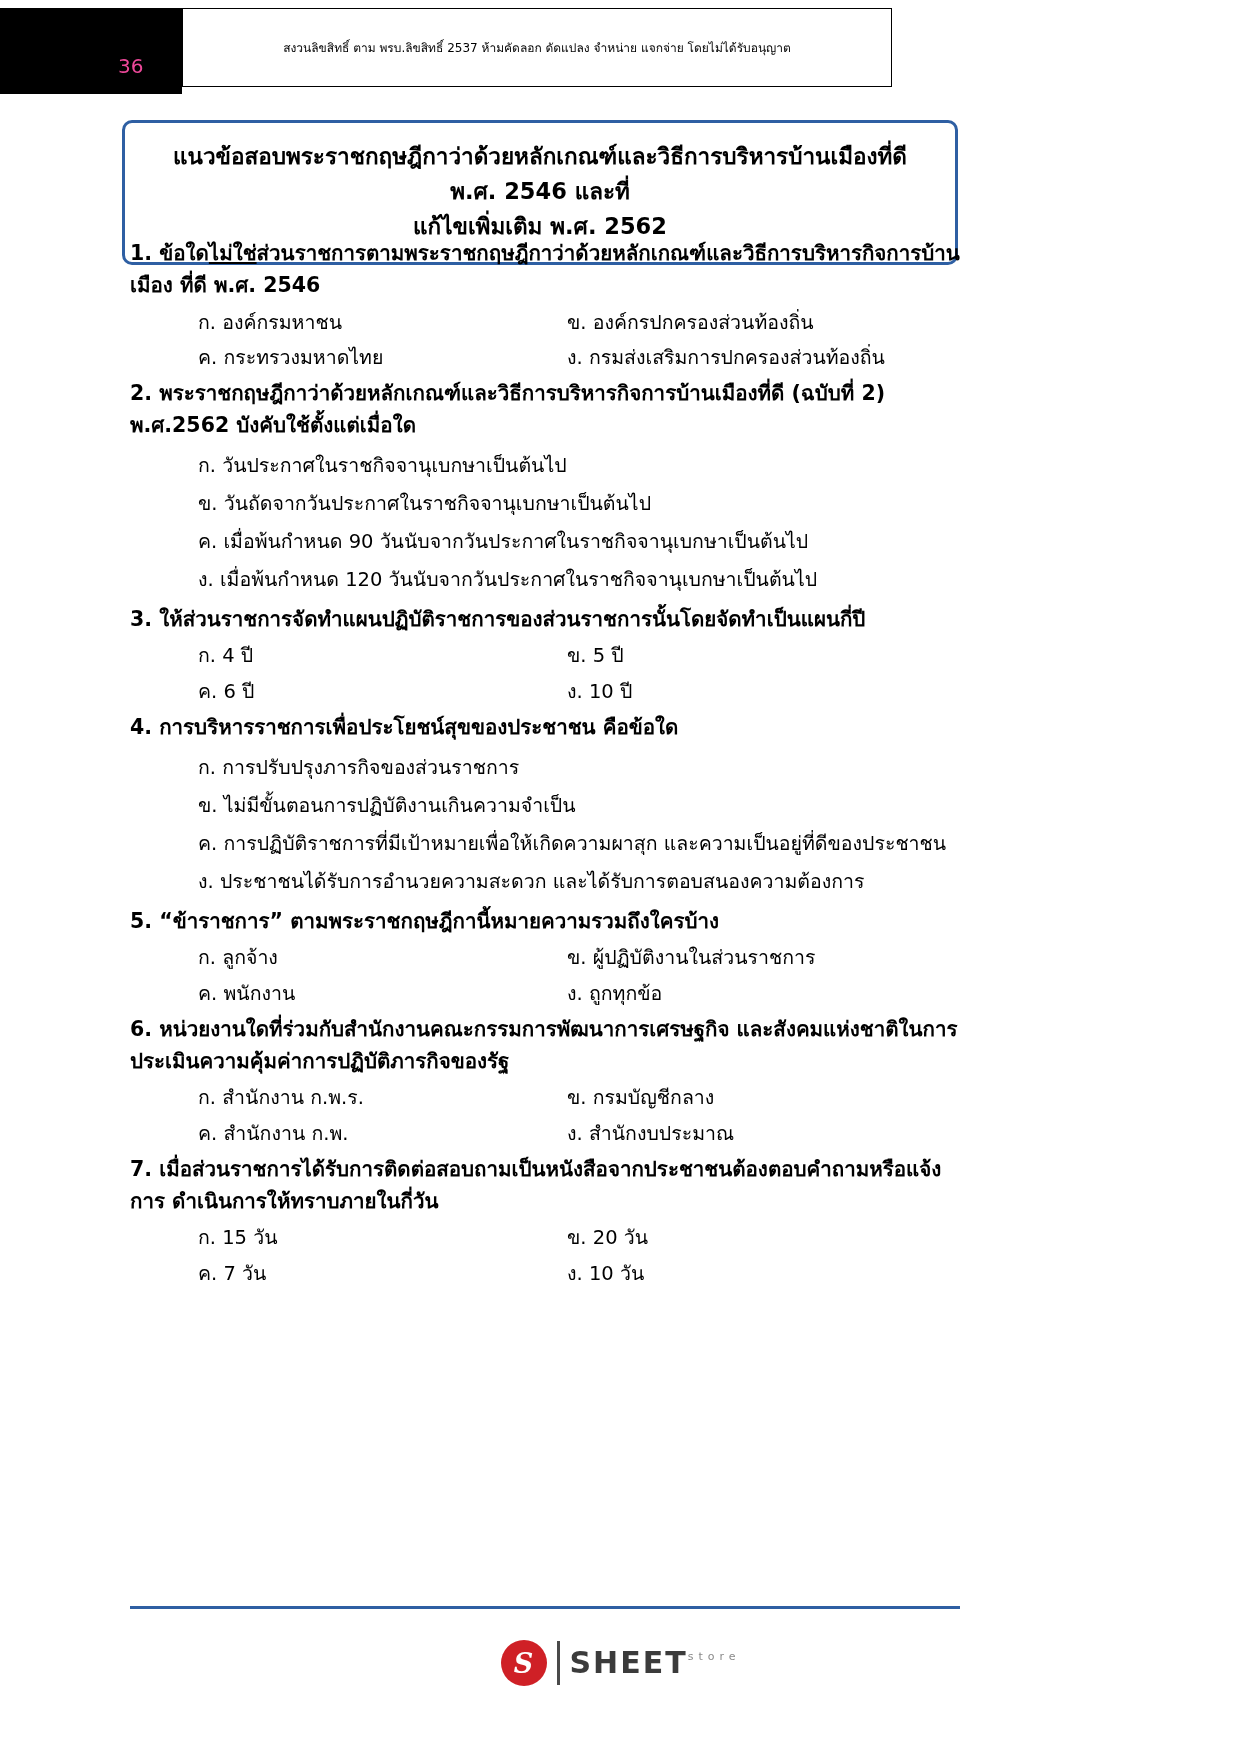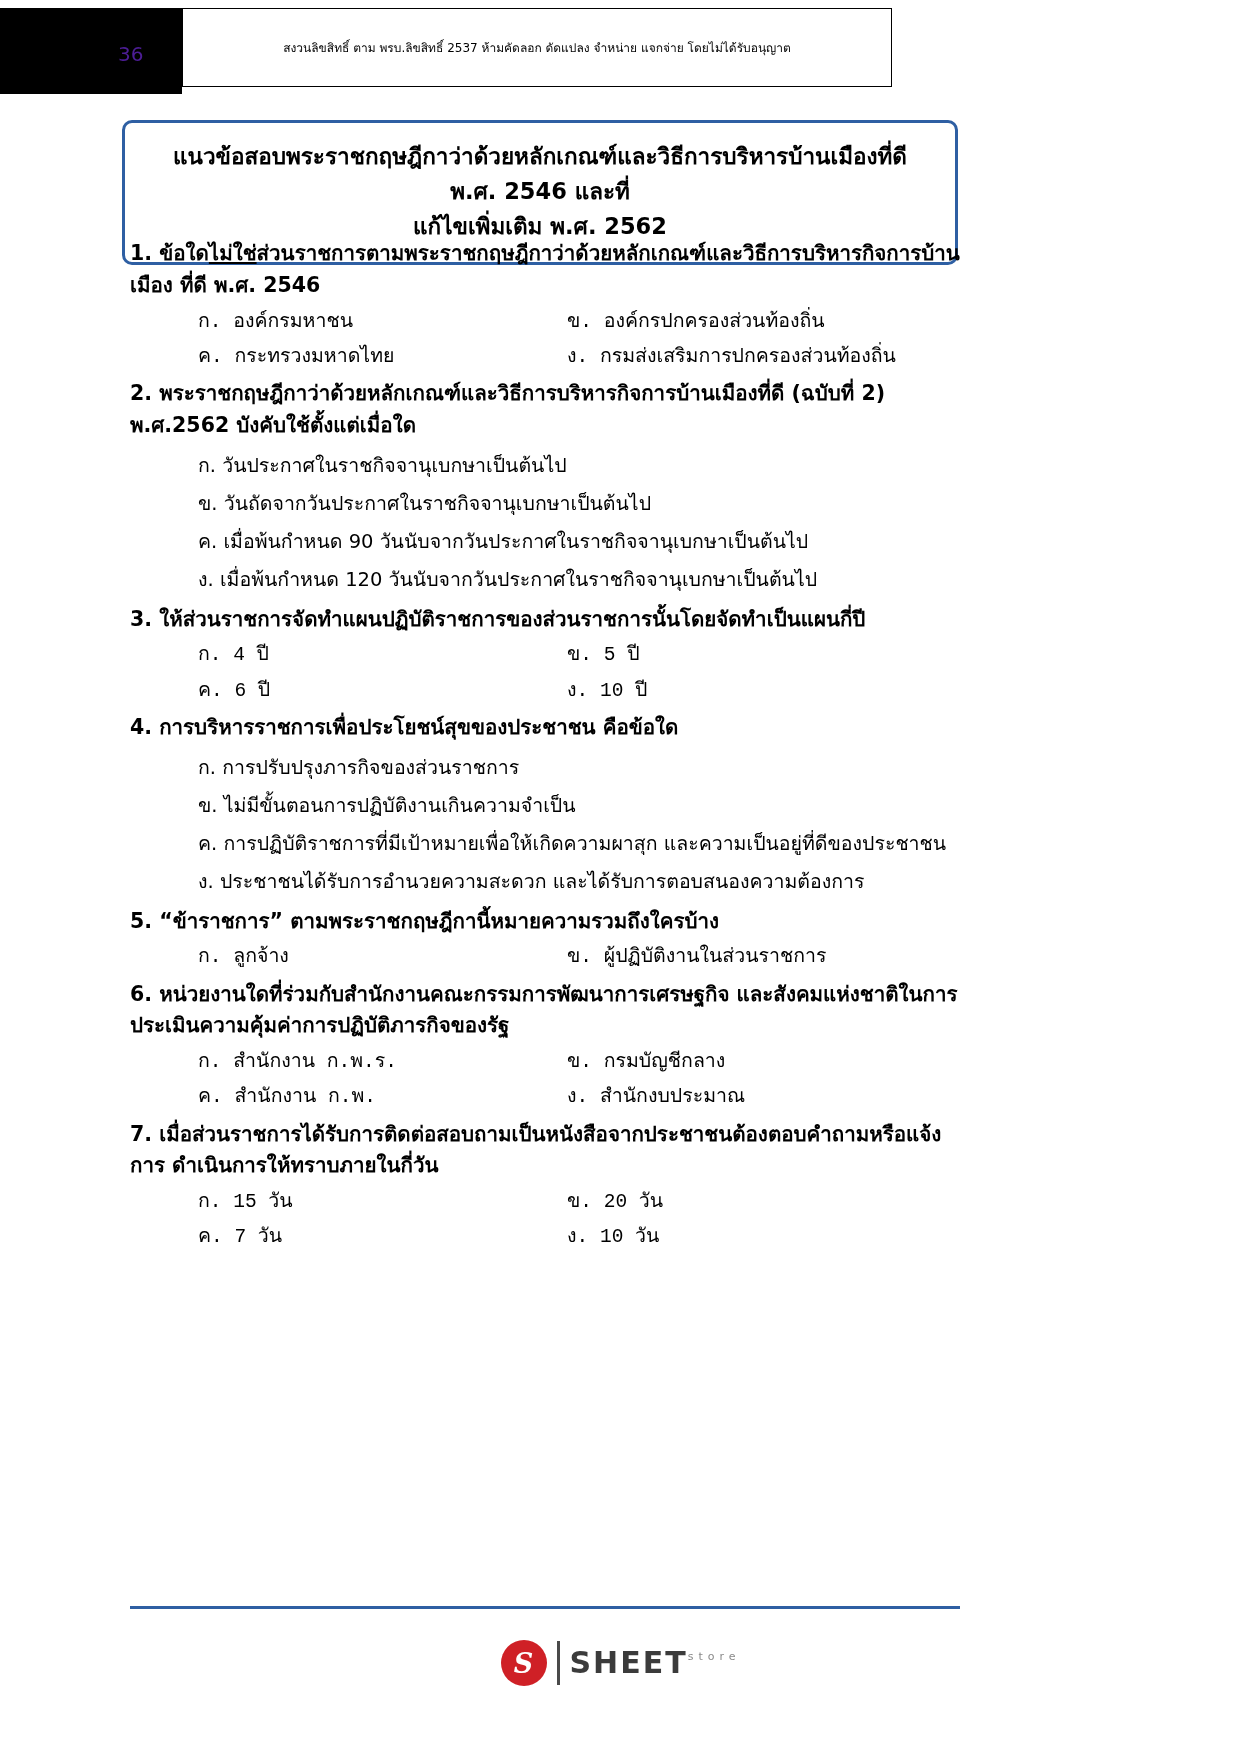--- a/index.html
+++ b/index.html
@@ -25,22 +25,22 @@
     position: absolute;
     left: 0;
     top: 8px;
     width: 182px;
     height: 86px;
     background: #000000;
   }
   .page-number {
     position: absolute;
     left: 118px;
-    top: 44px;
-    color: #4c1d95;
+    top: 56px;
+    color: #ec4899;
     font-size: 20px;
     line-height: 1;
   }
   .copyright-box {
     position: absolute;
     left: 182px;
     top: 8px;
     width: 710px;
     height: 79px;
     border: 1.5px solid #000000;
@@ -95,21 +95,20 @@
     margin-top: 0;
   }
   .question u {
     text-decoration: underline;
   }
 
   
   .choices-2col {
     display: block;
     margin: 2px 0 2px 0;
-    font-family: Liberation Mono, monospace;
   }
   .choice-row {
     display: flex;
     width: 100%;
     margin: 6px 0;
   }
   .choice-col {
     width: 50%;
     box-sizing: border-box;
     font-size: 19.5px;
@@ -267,20 +266,24 @@
     </div>
   </div>
 
   <div>
     <div class="question">5. “ข้าราชการ” ตามพระราชกฤษฎีกานี้หมายความรวมถึงใครบ้าง</div>
     <div class="choices-2col">
       <div class="choice-row">
         <div class="choice-col first">ก. ลูกจ้าง</div>
         <div class="choice-col second">ข. ผู้ปฏิบัติงานในส่วนราชการ</div>
       </div>
+      <div class="choice-row">
+        <div class="choice-col first">ค. พนักงาน</div>
+        <div class="choice-col second">ง. ถูกทุกข้อ</div>
+      </div>
     </div>
   </div>
 
   <div>
     <div class="question">
       <span>6. หน่วยงานใดที่ร่วมกับสำนักงานคณะกรรมการพัฒนาการเศรษฐกิจ  และสังคมแห่งชาติในการ</span>
       <span>ประเมินความคุ้มค่าการปฏิบัติภารกิจของรัฐ</span>
     </div>
     <div class="choices-2col">
       <div class="choice-row">

